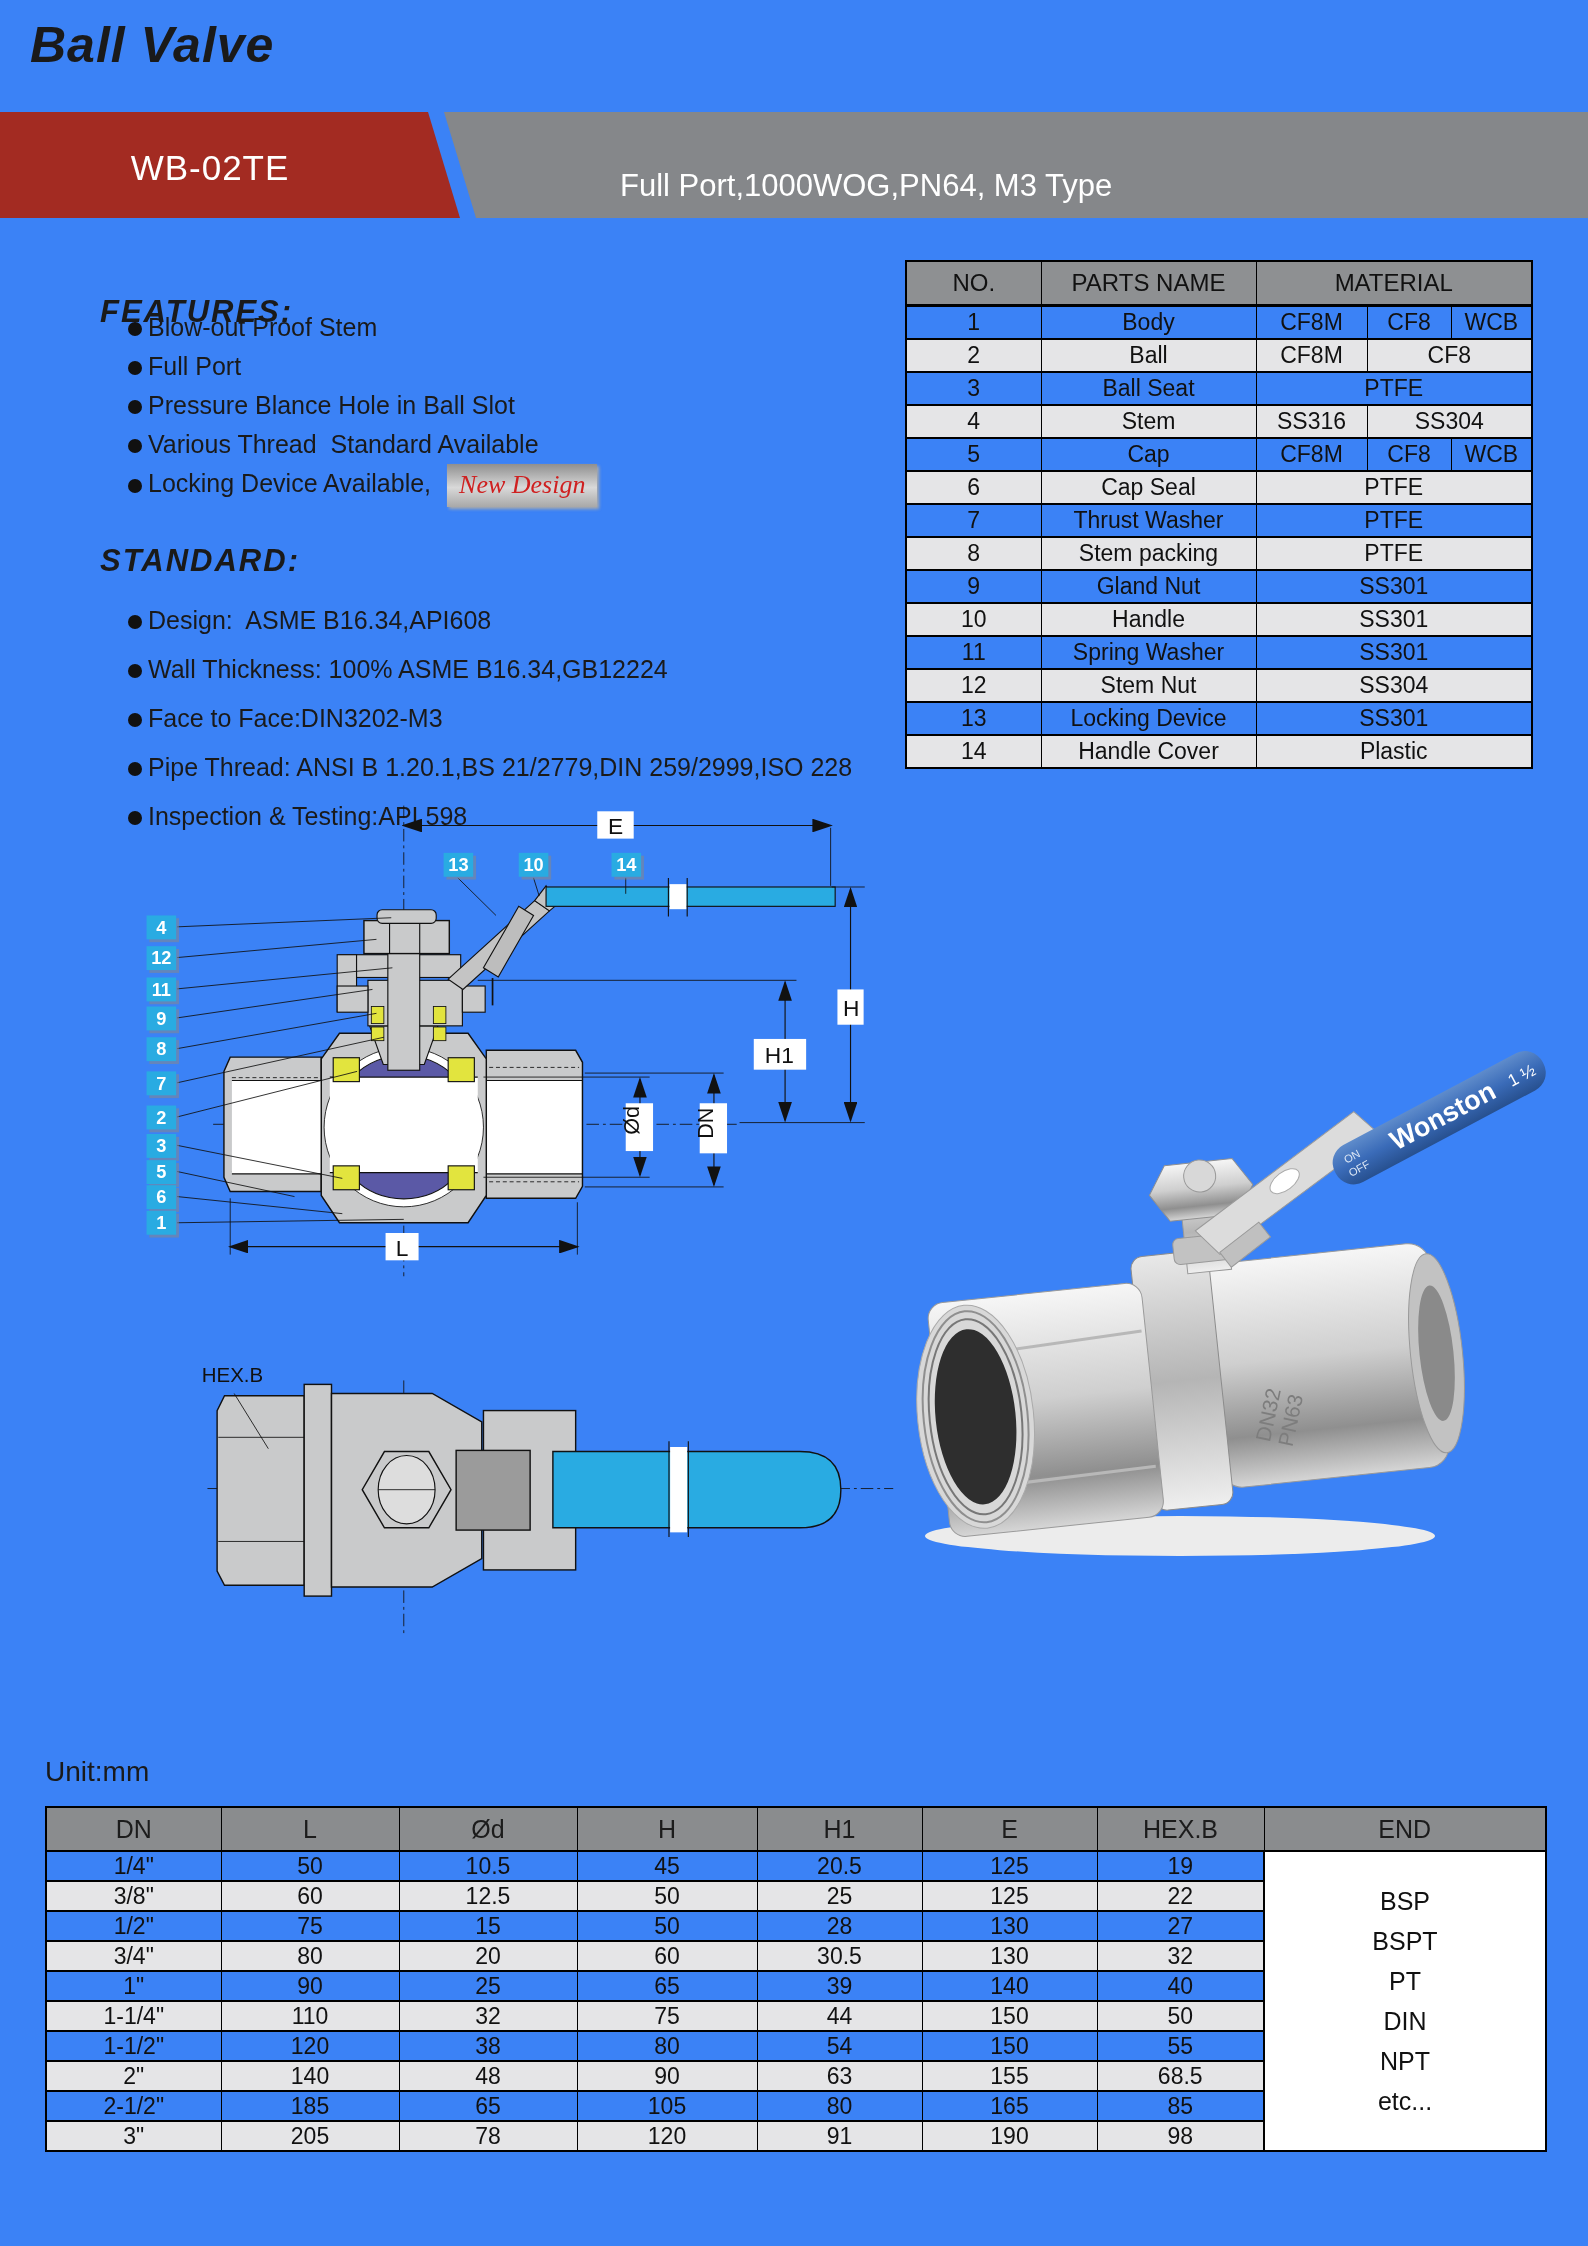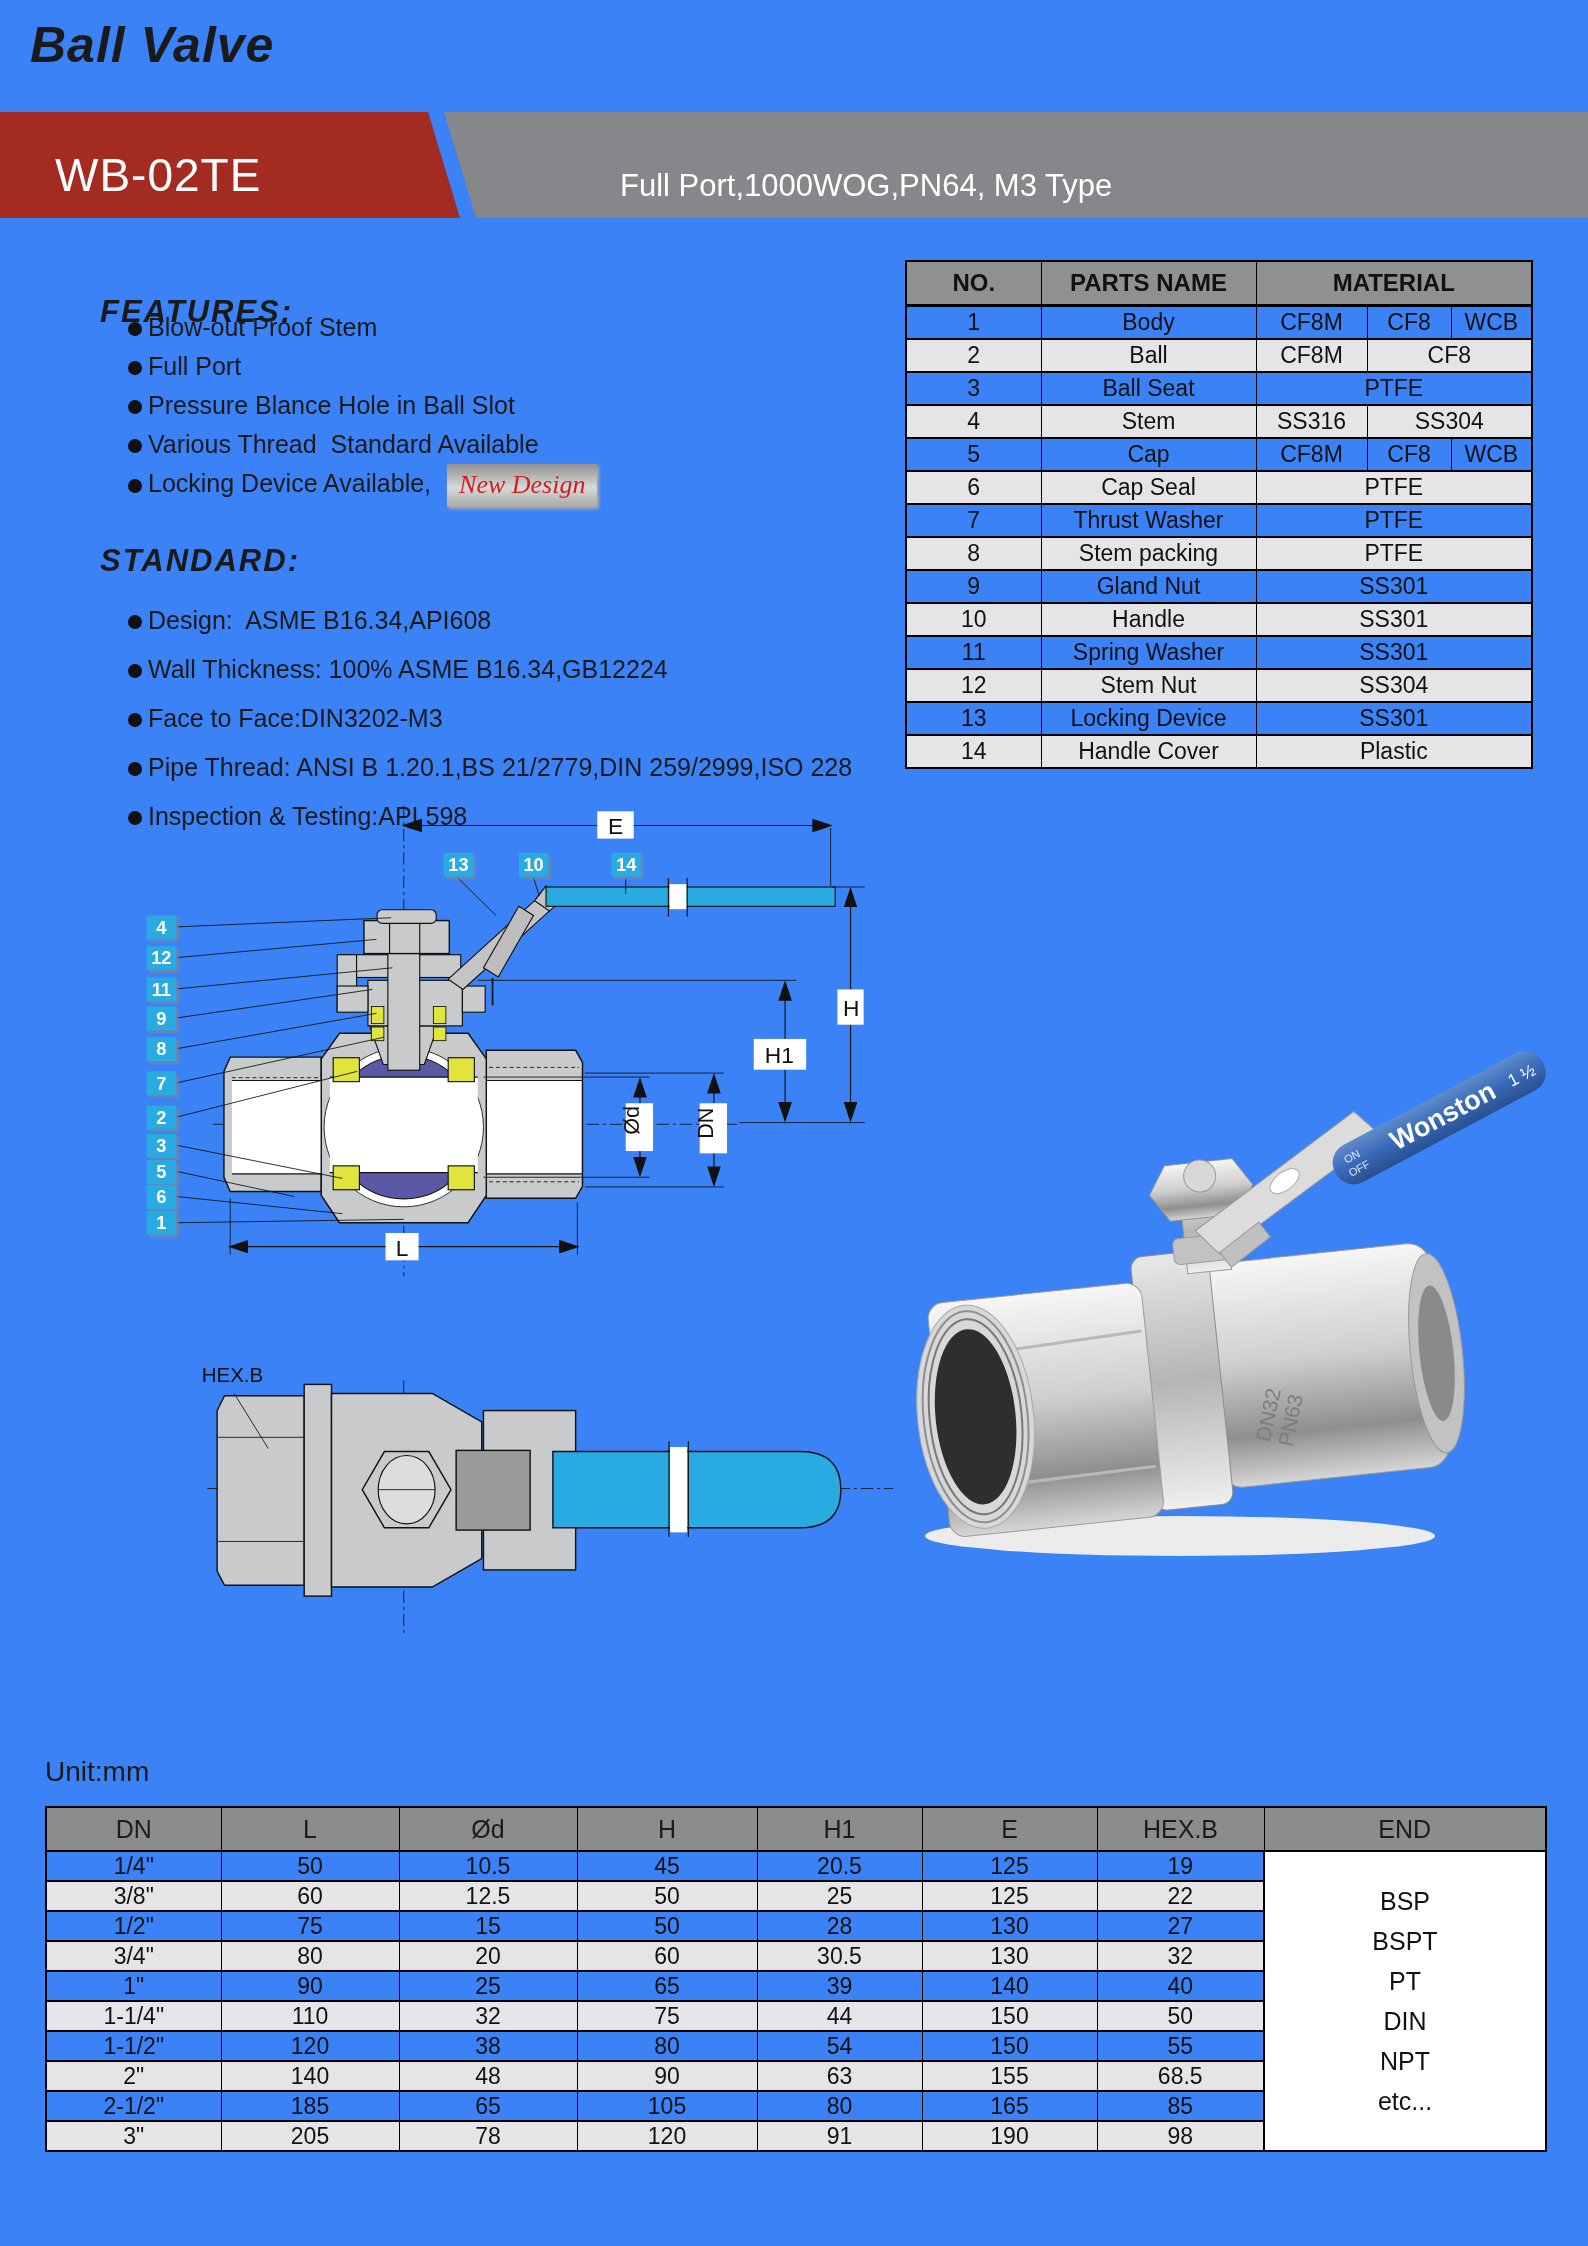--- a/index.html
+++ b/index.html
@@ -3,22 +3,22 @@
 <meta charset="utf-8">
 <style>
   html,body{margin:0;padding:0;background:#fff;}
   .page{position:relative;width:1588px;height:2246px;background:#3b82f6;
         font-family:"Liberation Sans",sans-serif;color:#111;overflow:hidden;}
 
   
   .doc-title{position:absolute;left:30px;top:16px;font-size:50px;font-weight:bold;
              font-style:italic;letter-spacing:1px;color:#1a1a1a;}
   .banner-svg{position:absolute;left:0;top:112px;}
-  .banner-model{position:absolute;left:55px;top:148px;width:310px;text-align:left;
-                color:#fff;font-size:46px;letter-spacing:1px;}
+  .banner-model{position:absolute;left:55px;top:148px;width:310px;text-align:center;
+                color:#fff;font-size:35px;letter-spacing:1px;}
   .banner-line1{position:absolute;left:620px;top:124px;color:#fff;font-size:31px;}
   .banner-line2{position:absolute;left:620px;top:168px;color:#fff;font-size:31px;}
 
   
   .sec-heading{position:absolute;font-size:31px;font-weight:bold;font-style:italic;
                letter-spacing:2px;color:#1a1a1a;}
   #features-heading{left:100px;top:262px;margin-top:32px;}
   #standard-heading{left:100px;top:543px;}
   .bullet-list{position:absolute;font-size:25px;color:#1a1a1a;}
   #features-list{left:128px;top:308px;}
@@ -29,21 +29,21 @@
               background:#111;margin-right:6px;vertical-align:middle;}
   .new-design-badge{display:inline-block;margin-left:16px;padding:1px 12px 3px 12px;
       background:linear-gradient(#8f8f8f,#d9d9d9 55%,#a8a8a8);
       color:#cf2020;font-style:italic;font-size:26px;vertical-align:middle;
       box-shadow:2px 2px 3px #aaa;font-family:Liberation Serif, serif;}
 
   
   .parts-table{position:absolute;left:905px;top:260px;width:626px;border-collapse:collapse;
                font-size:23px;color:#111;table-layout:fixed;border:2px solid #000;}
   .parts-table th{background:#8E9092;border:1px solid #000;border-bottom:3px solid #000;
-                  height:40px;font-weight:bold;font-size:24px;}
+                  height:40px;font-weight:normal;font-size:24px;}
   .parts-table td{border-left:1px solid #000;border-right:1px solid #000;
                   border-top:2px solid #000;height:31px;text-align:center;padding:0;}
   .parts-table tr.alt td{background:#E5E5E7;}
 
   
   .unit-label{position:absolute;left:45px;top:1756px;font-size:28px;color:#1a1a1a;}
   .dim-table{position:absolute;left:45px;top:1806px;width:1500px;border-collapse:collapse;
              font-size:23px;text-align:center;table-layout:fixed;border:2px solid #000;}
   .dim-table th{background:#8A8C8E;border:1px solid #000;border-bottom:2px solid #000;
                 height:40px;font-weight:normal;font-size:25px;color:#1c1c1c;}

